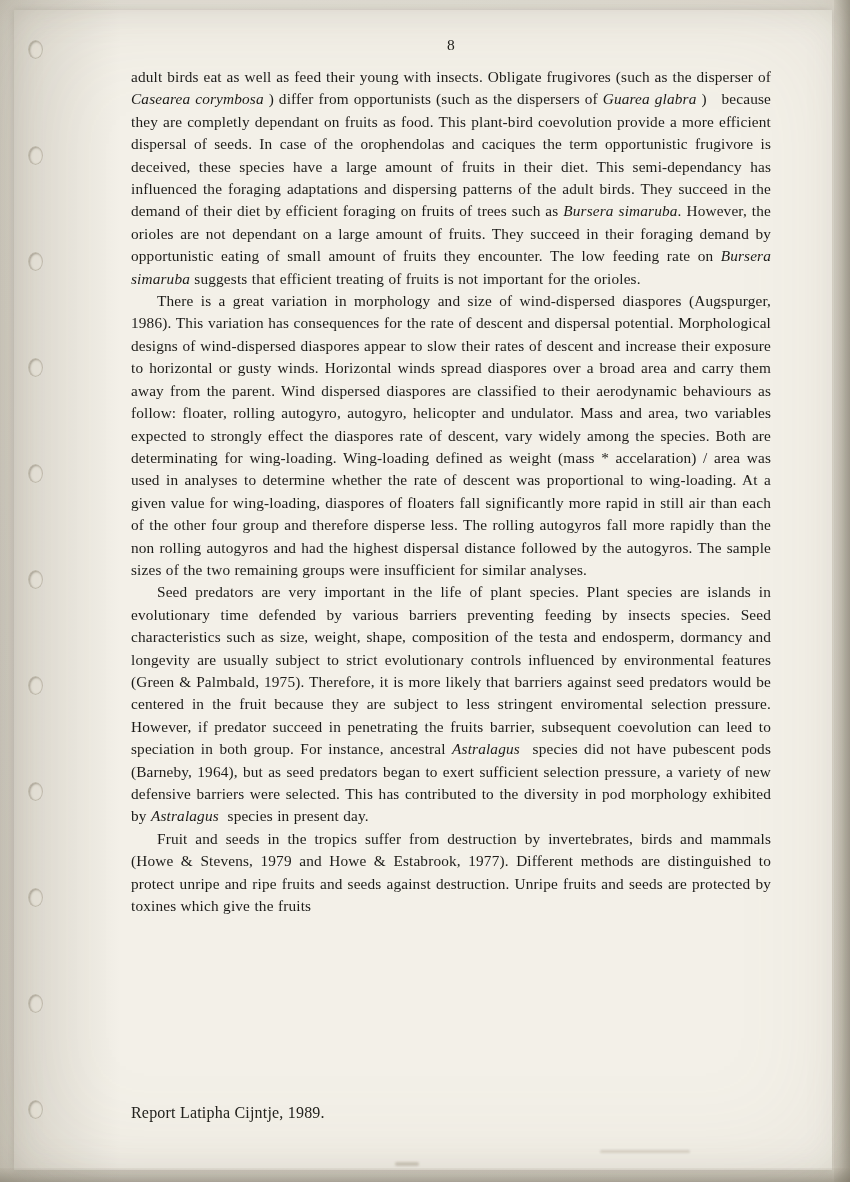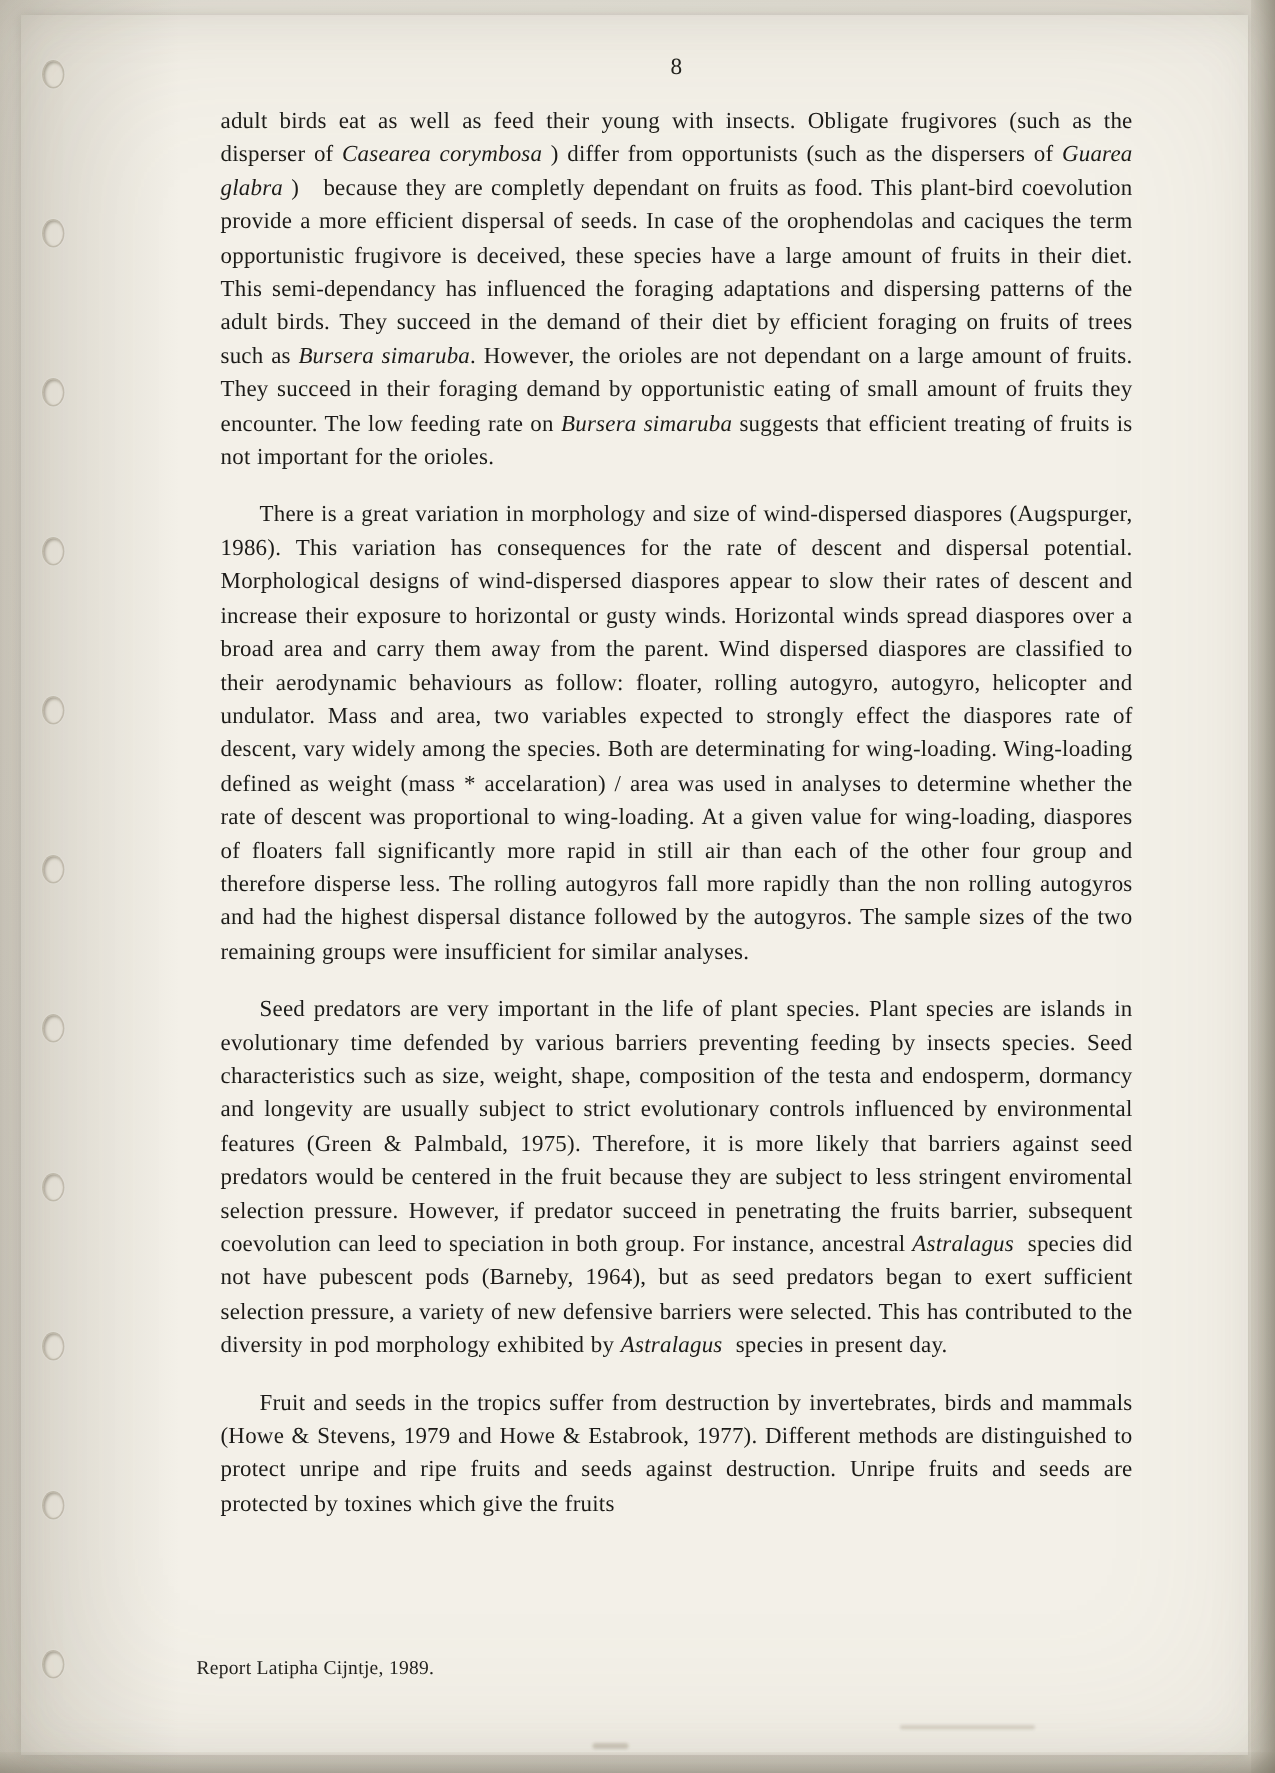--- a/index.html
+++ b/index.html
@@ -79,34 +79,34 @@
     width: 640px;
   }
   .folio {
     text-align: center;
     font-size: 15.5px;
     color: #20201c;
     letter-spacing: 0.2px;
     margin-bottom: 12px;
   }
   p {
-    margin: 16px;
+    margin: 0;
     text-align: justify;
     font-size: 15.3px;
     line-height: 1.465;
     color: #1c1b18;
     letter-spacing: 0.15px;
     word-spacing: 0.4px;
   }
   p.indent { text-indent: 26px; }
   .footer {
     position: absolute;
     left: 131px;
     top: 1104px;
-    font-size: 13px;
+    font-size: 16px;
     color: #22211d;
     letter-spacing: 0.2px;
   }
   em { font-style: italic; }
   .smudge1 {
     position: absolute;
     left: 395px;
     bottom: 16px;
     width: 24px;
     height: 4px;

